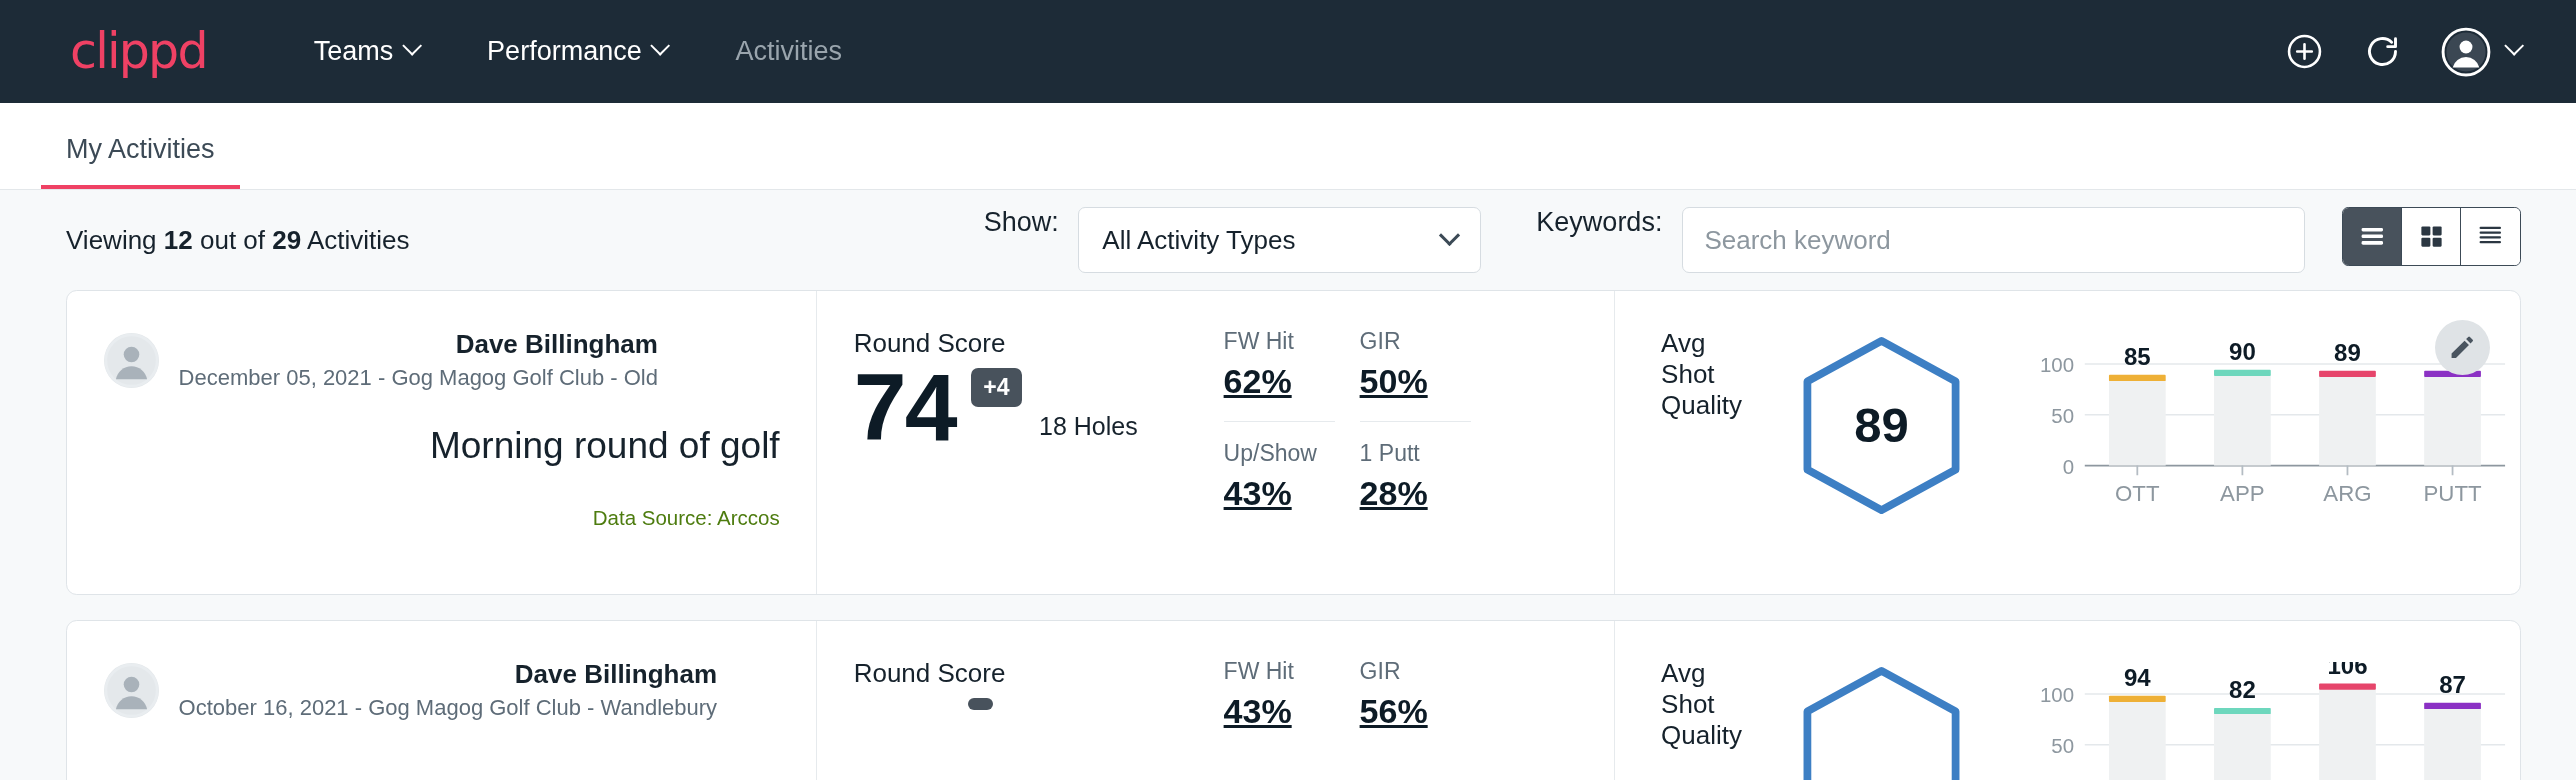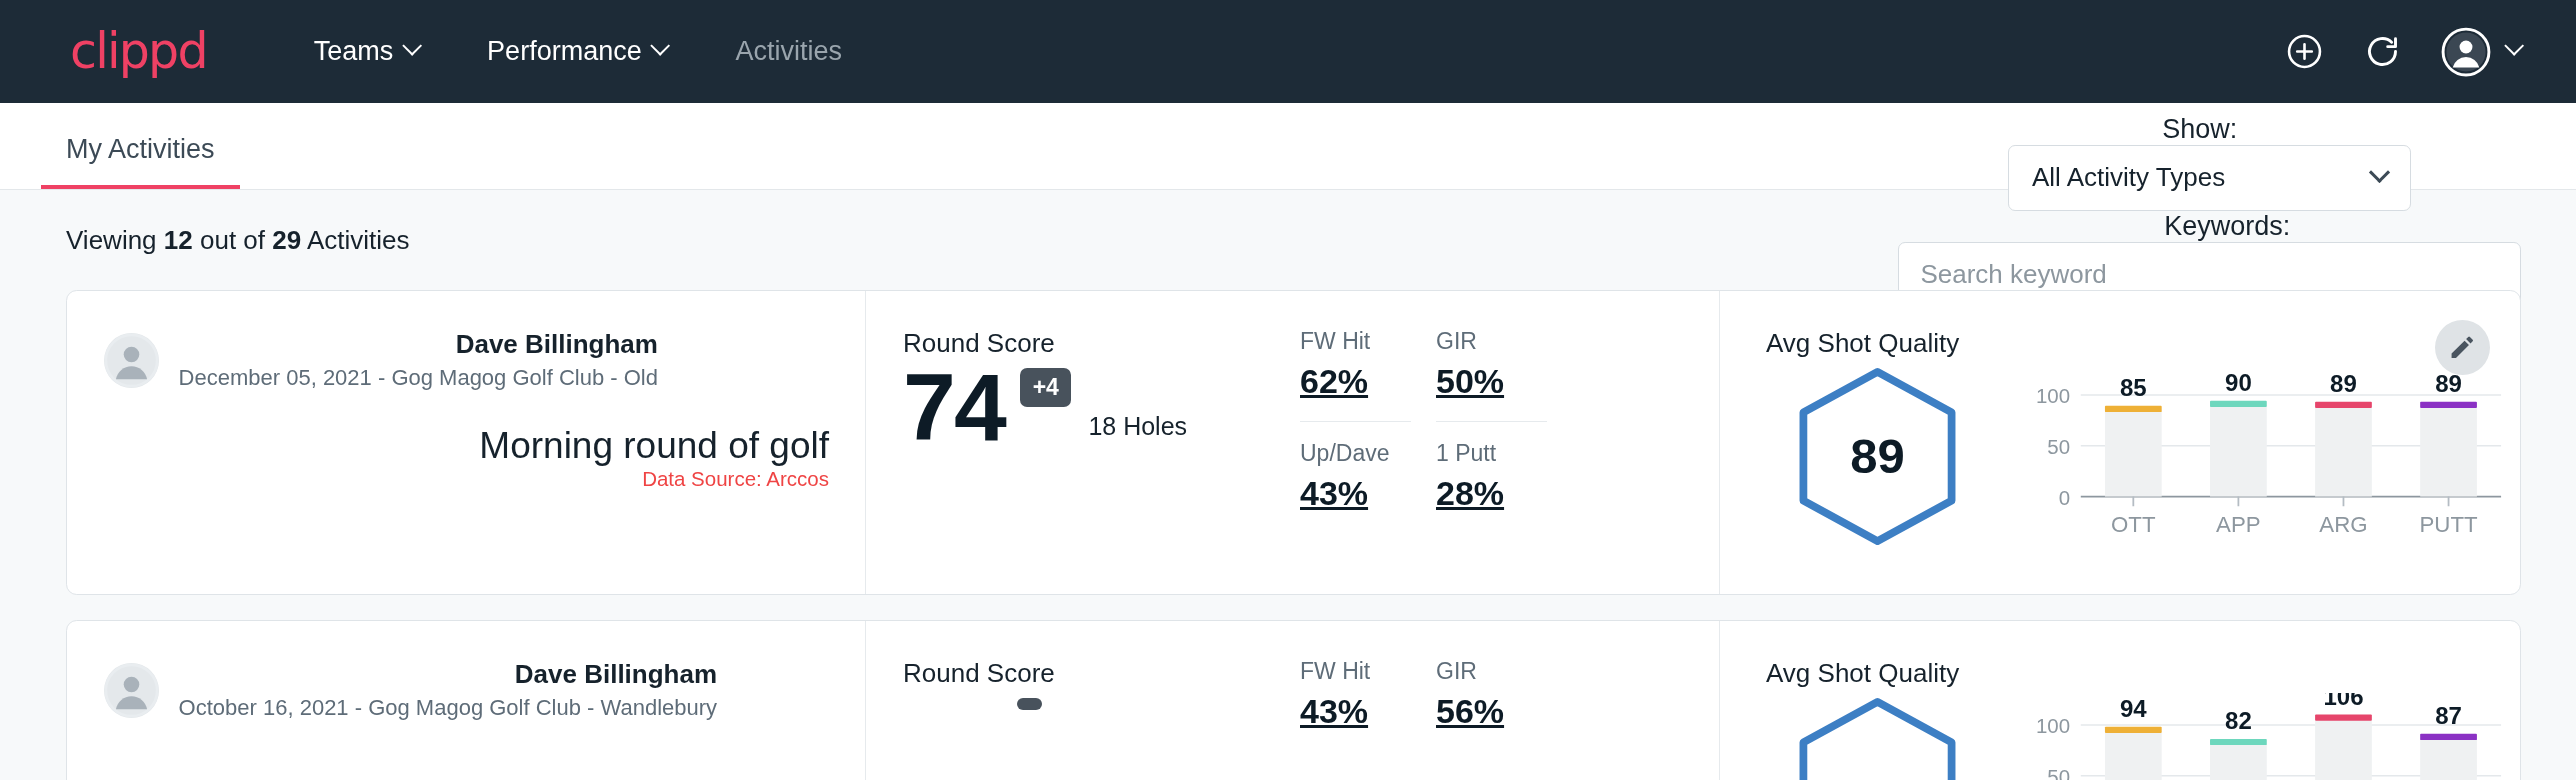--- a/index.html
+++ b/index.html
@@ -78,22 +78,21 @@
     display: flex;
     align-items: center;
     padding: 0 55px 0 66px;
     gap: 21px;
   }
   .viewing { font-size: 26px; color: #16222c; }
   .viewing b { font-weight: 700; }
   .filter-right {
     margin-left: auto;
     display: flex;
-    align-items: center;
-    flex-direction: column;
+    align-items: flex-start;
   }
   .flabel { font-size: 27px; color: #16222c; margin-right: 19.6px; }
   .select {
     width: 403px; height: 66px;
     background: #ffffff;
     border: 0.9px solid #d6dce1;
     border-radius: 7.1px;
     display: flex;
     align-items: center;
     padding: 0 23px;
@@ -159,21 +158,21 @@
   .who { display: flex; align-items: center; gap: 19.6px; }
   .who-avatar {
     width: 55px; height: 55px; border-radius: 50%;
     background: #e4e8eb;
     display: flex; align-items: center; justify-content: center;
     flex: 0 0 auto;
   }
   .who-name { font-size: 26px; font-weight: 700; color: #16222c; line-height: 1.25; }
   .who-sub { font-size: 22px; color: #5e6c78; line-height: 1.3; margin-top: 3.6px; }
   .card-title { font-size: 37px; color: #16222c; margin-top: 32px; }
-  .card-src { font-size: 20.5px; color: #ef4444; }
+  .card-src { font-size: 20.5px; color: #4d7c0f; margin-top: 39px; }
 
   .col-score {
     width: 434px;
     padding: 37px 0 0 37px;
   }
   .sect-label { font-size: 26px; color: #16222c; }
   .scorerow { display: flex; align-items: flex-end; margin-top: 5.4px; gap: 8px; }
   .bigscore {
     font-size: 95px; font-weight: 700; color: #0d1b26;
     line-height: 0.92; letter-spacing: -1.8px;
@@ -198,21 +197,22 @@
   }
   .statcol { width: 136px; }
   .stat-k { font-size: 23px; color: #5e6c78; }
   .stat-v { font-size: 34px; font-weight: 700; color: #0d1b26; margin-top: 7.1px; text-decoration: underline; }
   .stat-divider { height: 0.9px; background: #e6eaed; margin: 19.6px 25px 18px 0; }
 
   .col-quality {
     flex: 1;
     padding: 37px 0 0 46px;
     display: flex;
-    flex-direction: column;
+    flex-direction: row;
+    gap: 28px;
   }
   .quality-body { display: flex; align-items: flex-start; margin-top: 3.6px; }
   .hexwrap { width: 223px; display: flex; justify-content: center; position: relative; }
   .hexnum {
     position: absolute; top: 0; left: 0; right: 0; bottom: 0;
     display: flex; align-items: center; justify-content: center;
     font-size: 49px; font-weight: 700; color: #0d1b26;
   }
   .chartwrap { margin-left: 27px; }
 
@@ -353,21 +353,21 @@
         <span class="plusbadge">+4</span>
         <span class="holes">18 Holes</span>
       </div>
     </div>
 
     <div class="col-stats">
       <div class="statcol">
         <div class="stat-k">FW Hit</div>
         <div class="stat-v">62%</div>
         <div class="stat-divider"></div>
-        <div class="stat-k">Up/Dave</div>
+        <div class="stat-k">Up/Show</div>
         <div class="stat-v">43%</div>
       </div>
       <div class="statcol">
         <div class="stat-k">GIR</div>
         <div class="stat-v">50%</div>
         <div class="stat-divider"></div>
         <div class="stat-k">1 Putt</div>
         <div class="stat-v">28%</div>
       </div>
     </div>

